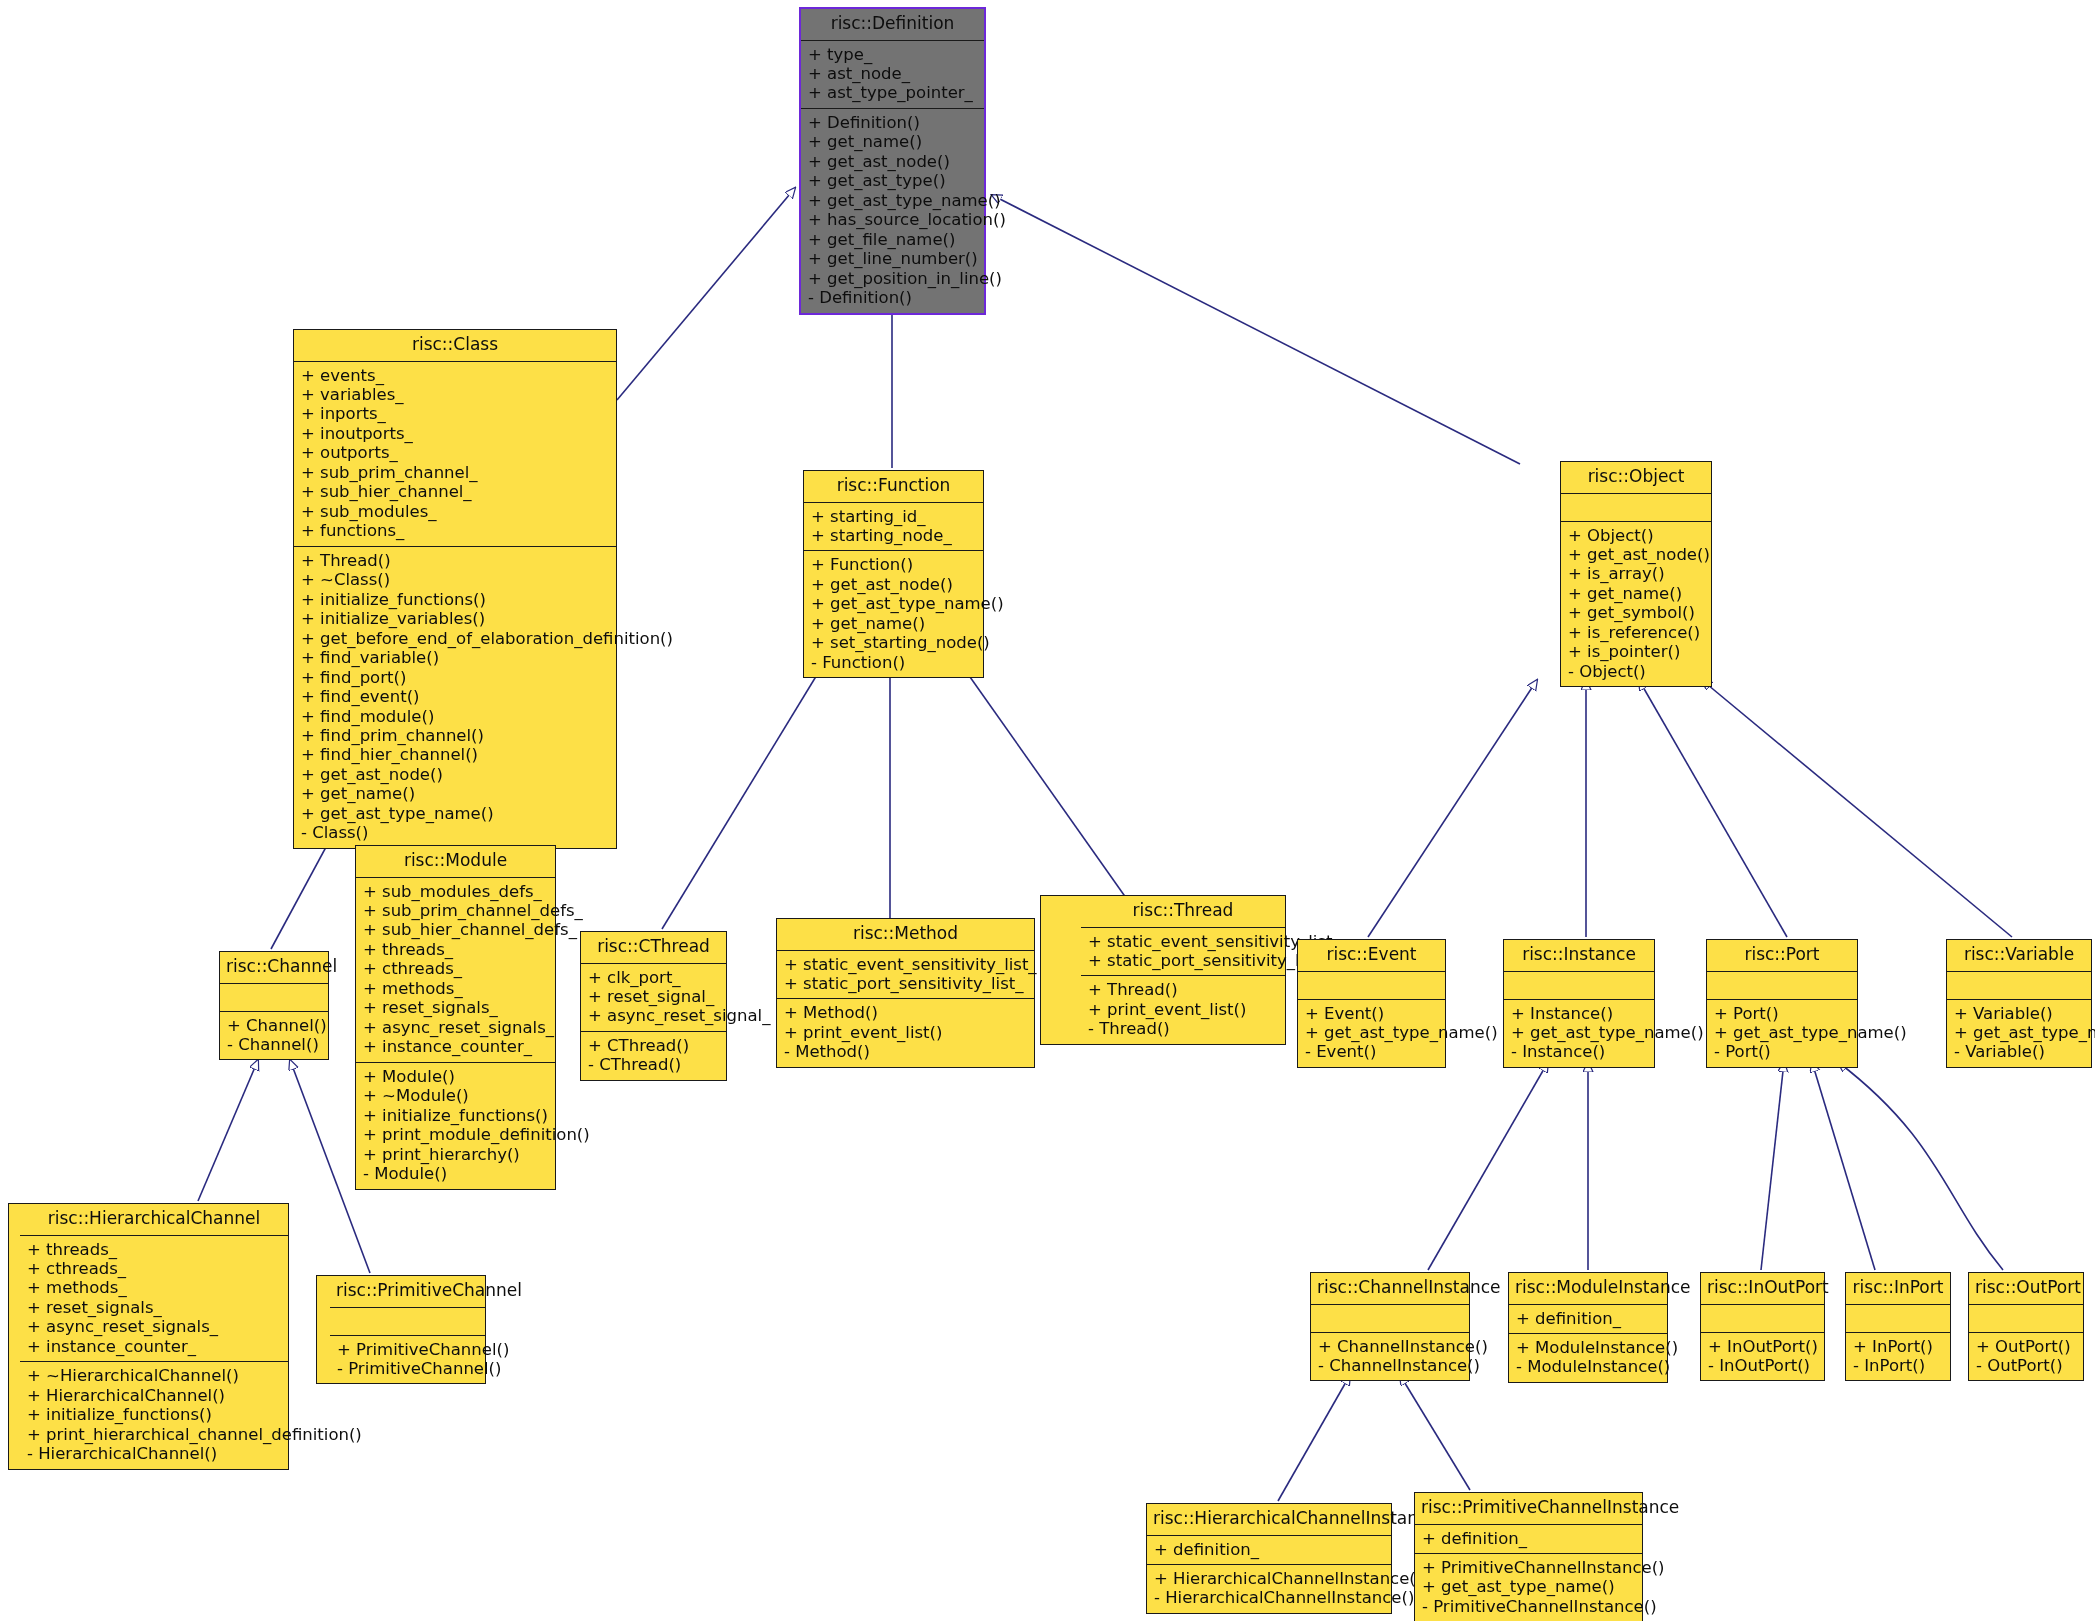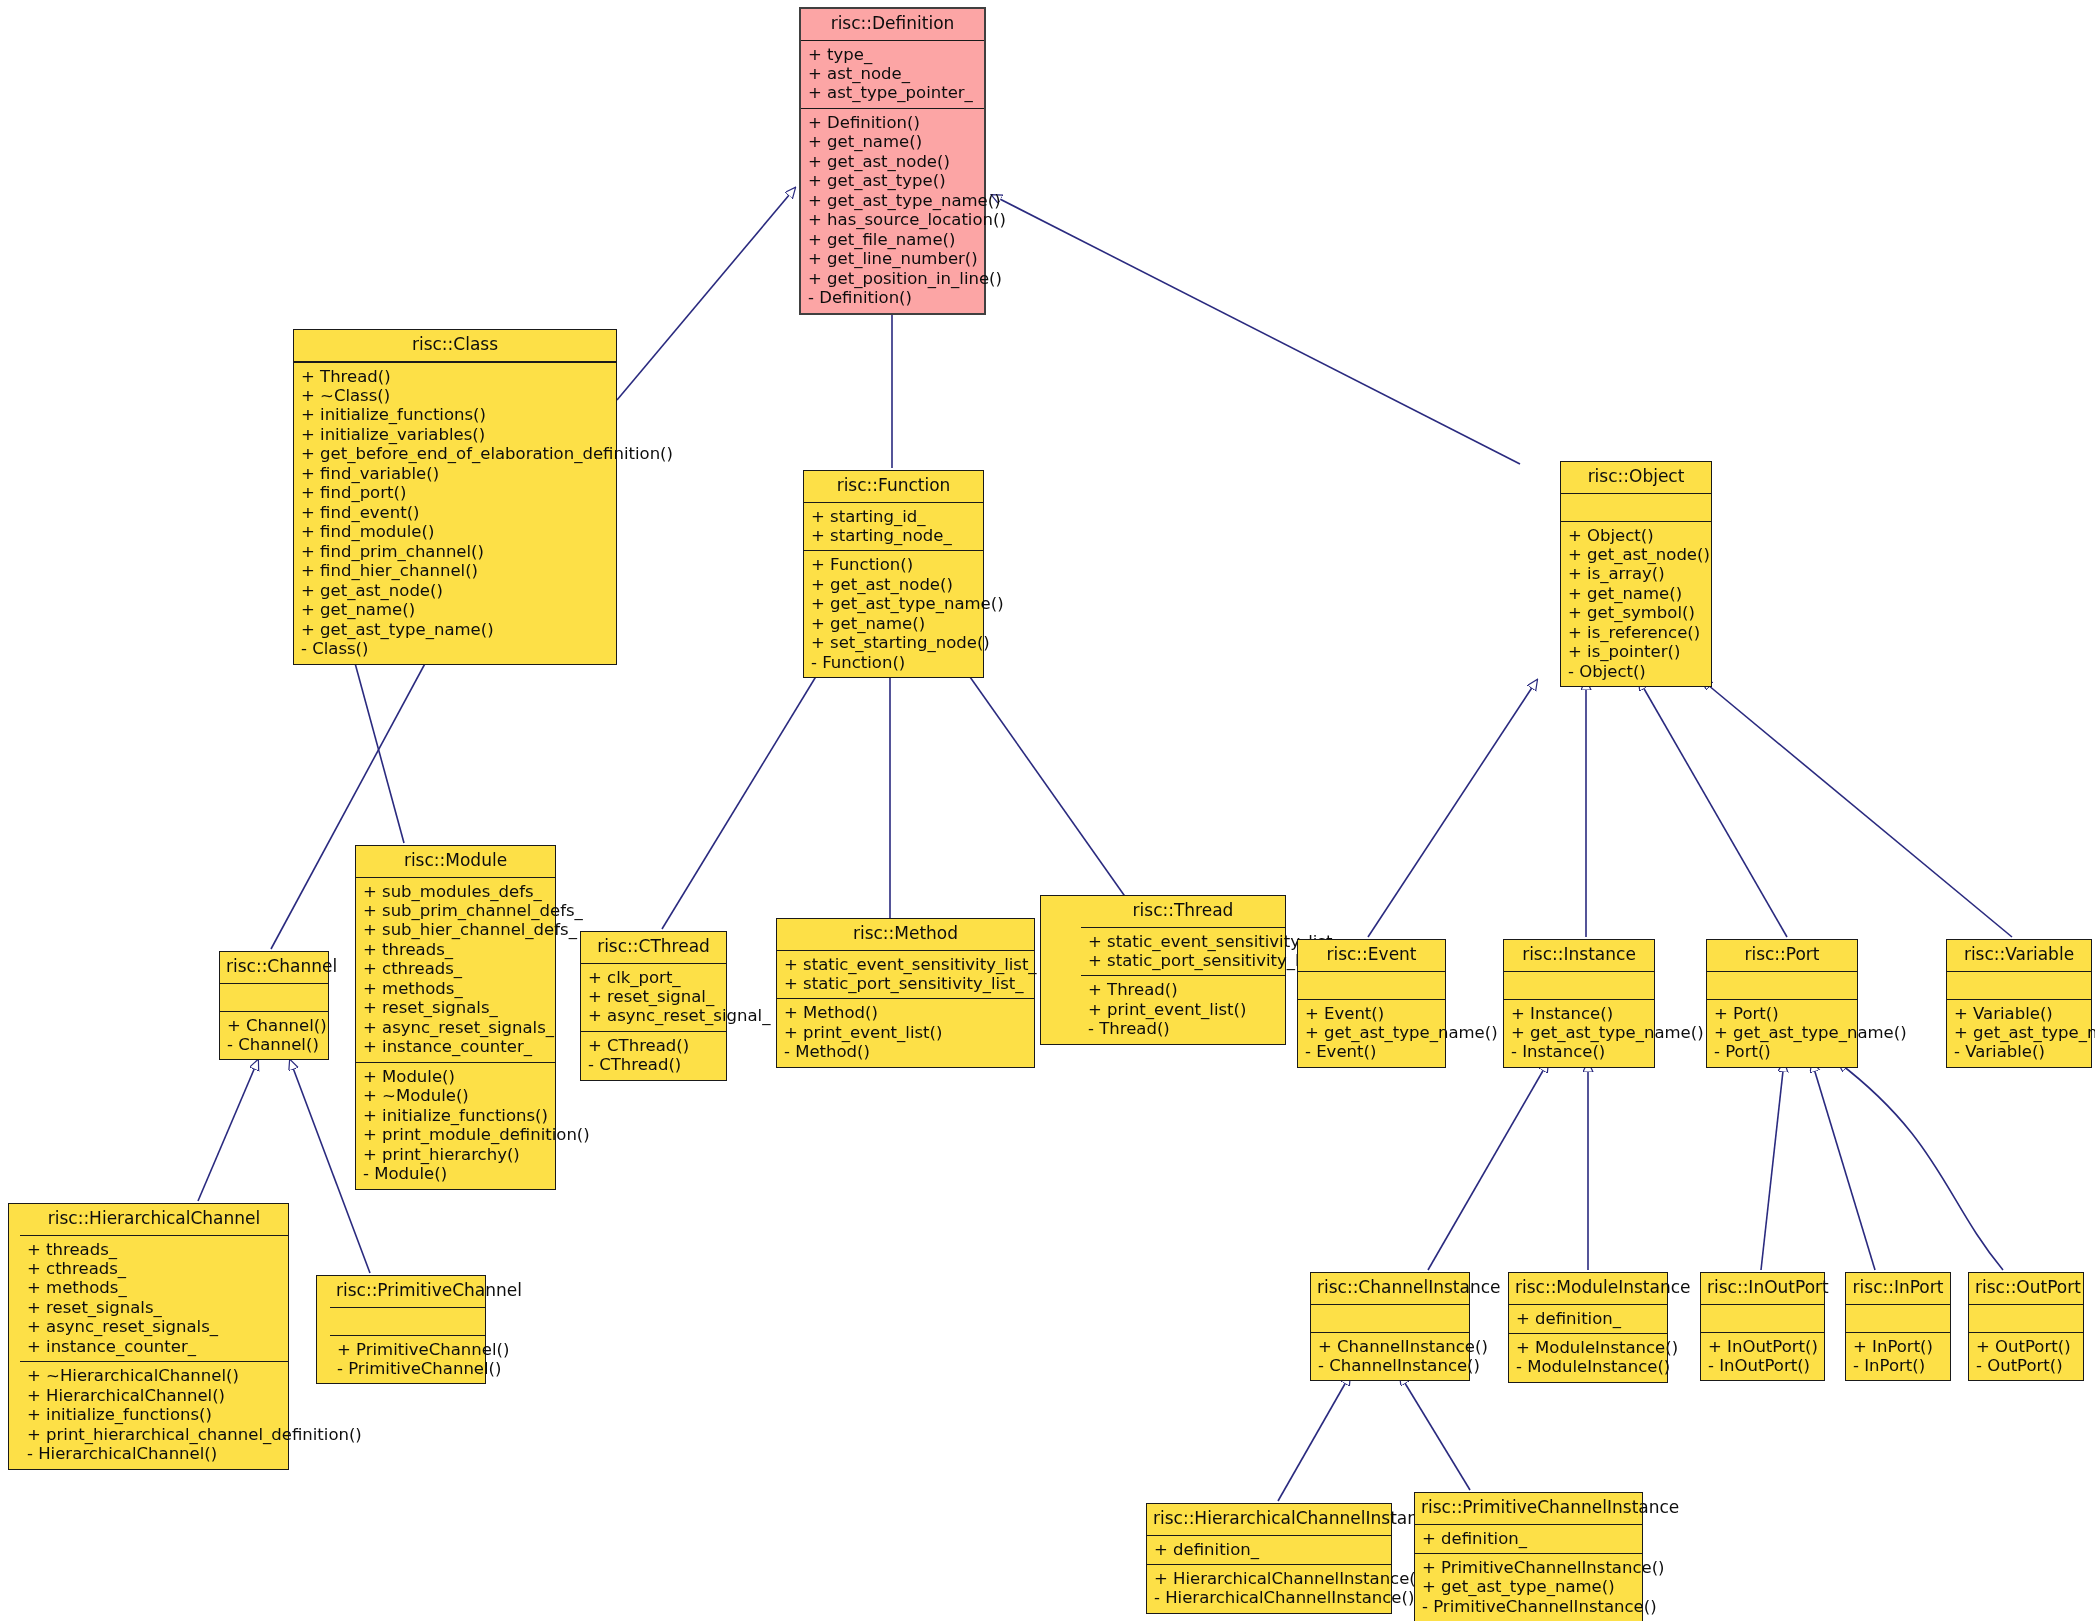--- a/index.html
+++ b/index.html
@@ -25,22 +25,22 @@
     z-index: 1;
   }
   .uml-box {
     position: absolute;
     box-sizing: border-box;
     border: 1.5px solid #1a1a1a;
     background: #fde047;
     z-index: 5;
   }
   .uml-box.highlight {
-    background: #fca5a5;
-    border: 2px solid #404040;
+    background: #737373;
+    border: 2px solid #6d28d9;
   }
   .uml-title {
     text-align: center;
     font-size: 17px;
     color: #0d0d0d;
     padding: 5px 6px 6px 6px;
     line-height: 1.15;
     white-space: nowrap;
   }
   .uml-sep {
@@ -118,20 +118,31 @@
           <div class="uml-row">+ has_source_location()</div>
           <div class="uml-row">+ get_file_name()</div>
           <div class="uml-row">+ get_line_number()</div>
           <div class="uml-row">+ get_position_in_line()</div>
           <div class="uml-row">- Definition()</div>
         </div>
       </div>
       <div class="uml-box" style="left: 293px; top: 329px; width: 324px;">
         <div class="uml-title">risc::Class</div>
         <div class="uml-sep"></div>
+        <div class="uml-compartment">
+          <div class="uml-row">+ events_</div>
+          <div class="uml-row">+ variables_</div>
+          <div class="uml-row">+ inports_</div>
+          <div class="uml-row">+ inoutports_</div>
+          <div class="uml-row">+ outports_</div>
+          <div class="uml-row">+ sub_prim_channel_</div>
+          <div class="uml-row">+ sub_hier_channel_</div>
+          <div class="uml-row">+ sub_modules_</div>
+          <div class="uml-row">+ functions_</div>
+        </div>
         <div class="uml-sep"></div>
         <div class="uml-compartment">
           <div class="uml-row">+ Thread()</div>
           <div class="uml-row">+ ~Class()</div>
           <div class="uml-row">+ initialize_functions()</div>
           <div class="uml-row">+ initialize_variables()</div>
           <div class="uml-row">+ get_before_end_of_elaboration_definition()</div>
           <div class="uml-row">+ find_variable()</div>
           <div class="uml-row">+ find_port()</div>
           <div class="uml-row">+ find_event()</div>

